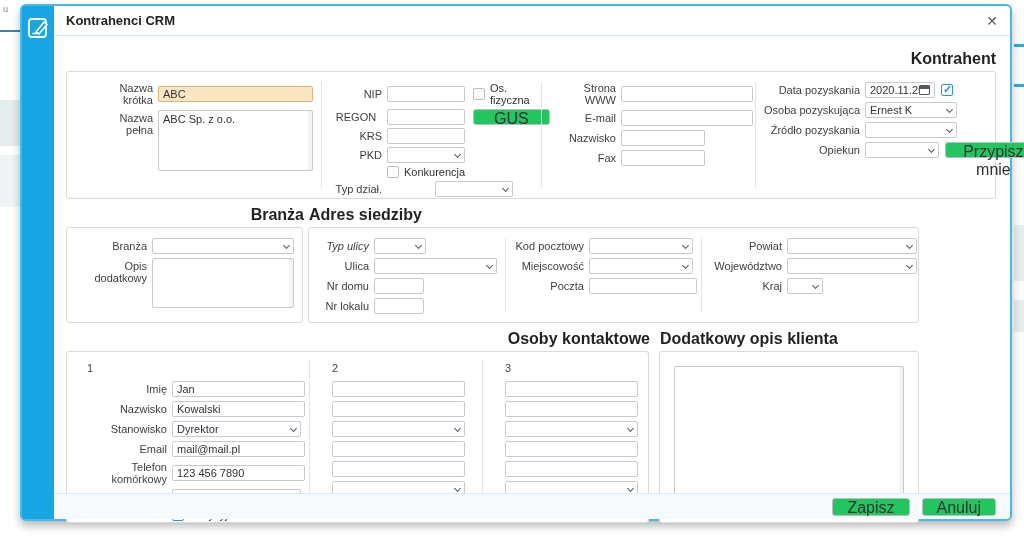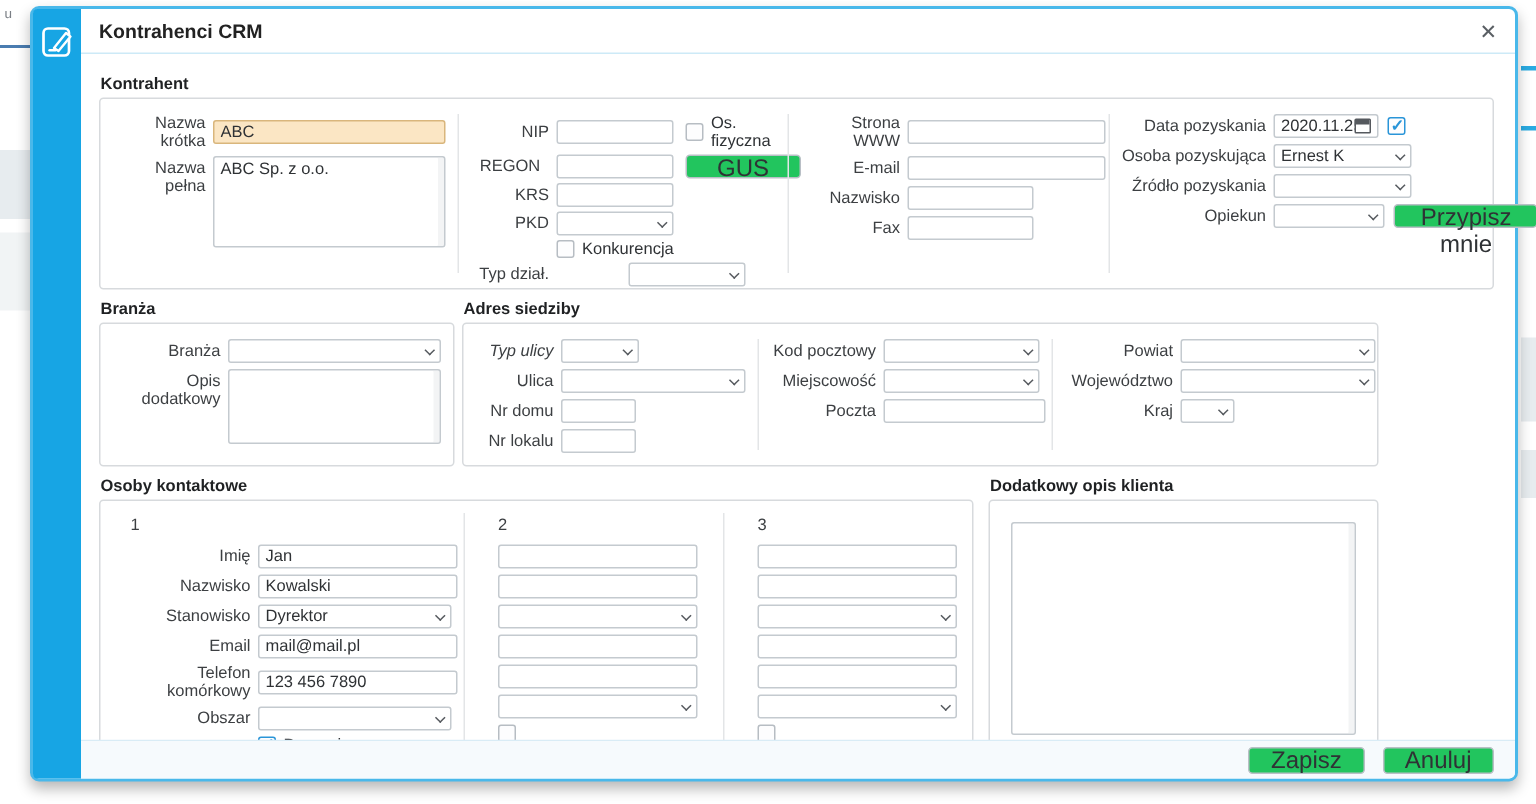--- a/index.html
+++ b/index.html
@@ -24,21 +24,21 @@
 
   .mheader { position:absolute; left:32px; right:0; top:0; height:30px;
              border-bottom:1px solid #cdeaf7; display:flex; align-items:center; }
   .mtitle { font-size:13px; font-weight:bold; padding-left:12px; color:#222; }
   .mclose { margin-left:auto; margin-right:12px; font-size:14px; color:#5a5f64;
             cursor:pointer; line-height:1; }
 
   .mbody { position:absolute; left:32px; top:31px; right:0; bottom:27px;
            padding:6px 14px 0 12px; }
 
-  .sec-head { font-size:11px; font-weight:bold; color:#1f2123; margin:7px 0 3px 1px; }
+  .sec-head { font-size:16px; font-weight:bold; color:#1f2123; margin:7px 0 3px 1px;text-align:right; }
   .fieldset { border:1px solid #d7dadd; border-radius:3px; background:#fff; }
 
   .row { display:flex; align-items:center; margin-bottom:4px; }
   .lbl { font-size:11px; color:#3c3f42; text-align:right; margin-right:5px; flex:none; }
 
   .tin { height:16px; border:1px solid #c4cacf; border-radius:2px; background:#fff;
          font-size:11px; font-family:"Liberation Sans",sans-serif; color:#2f3235;
          padding:0 4px; outline:none; }
   .tin.hl { background:#fbe6c4; border-color:#d9b67c; }
   textarea.tin { resize:none; padding:2px 4px; box-shadow:inset -4px 0 0 #f3f4f5; }
@@ -60,21 +60,21 @@
   .btn { height:18px; border:1px solid #b9bfc6; border-radius:3px; background:#22c55e;
          font-size:16px; font-family:"Liberation Sans",sans-serif; color:#2f3235;
          padding:0 14px; cursor:pointer; }
 
   .cal { width:11px; height:10px; border:1px solid #55595e; border-radius:1px;
          position:relative; flex:none; margin-left:auto; }
   .cal::before { content:""; position:absolute; left:0; right:0; top:0; height:3px;
          background:#55595e; }
 
   
-  .fs-kontrahent { height:128px; display:flex; padding:10px 0; }
+  .fs-kontrahent { height:128px; display:flex; padding:10px 16px; }
   .kcol { padding:0 8px; }
   .kcol + .kcol { border-left:1px solid #e3e5e7; }
   .kc1 { width:238px; } .kc2 { width:220px; } .kc3 { width:214px; } .kc4 { flex:1; }
 
   
   .mid-row { display:flex; }
   .fs-branza { width:237px; height:96px; padding:10px 8px; }
   .fs-adres  { width:611px; height:96px; margin-left:5px; display:flex; padding:10px 0; }
   .acol { padding:0 8px; }
   .acol + .acol { border-left:1px solid #e3e5e7; }

